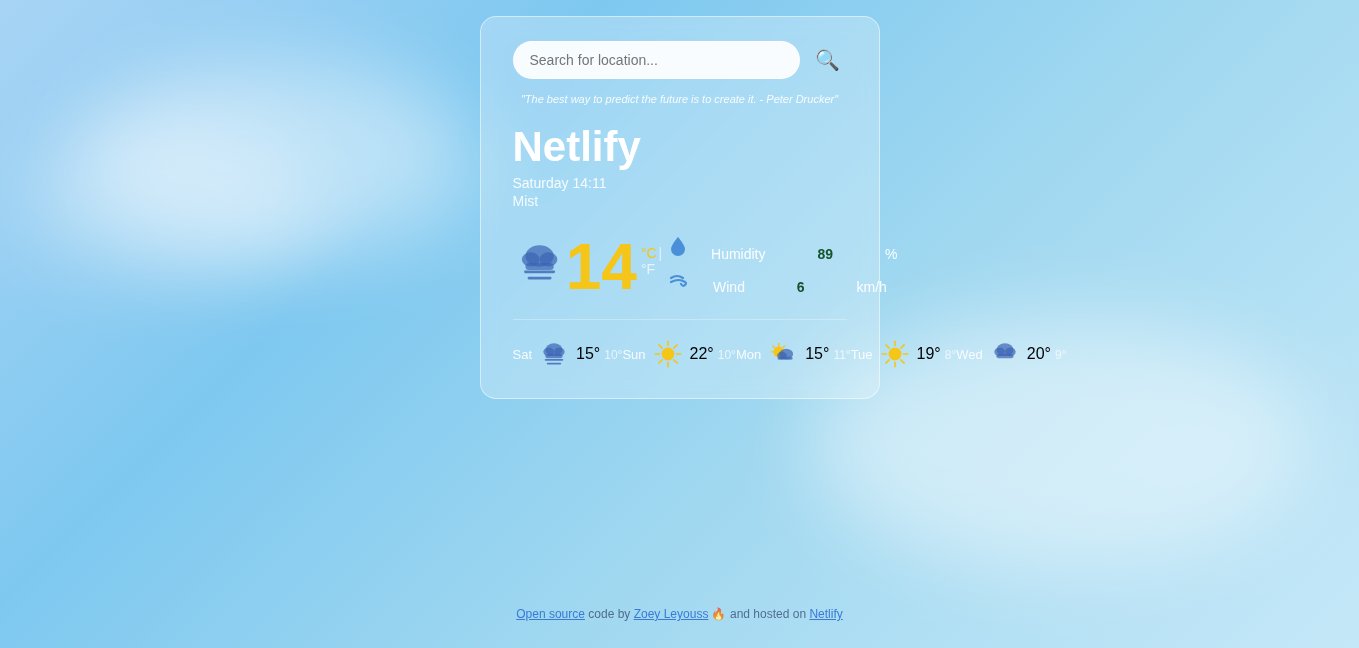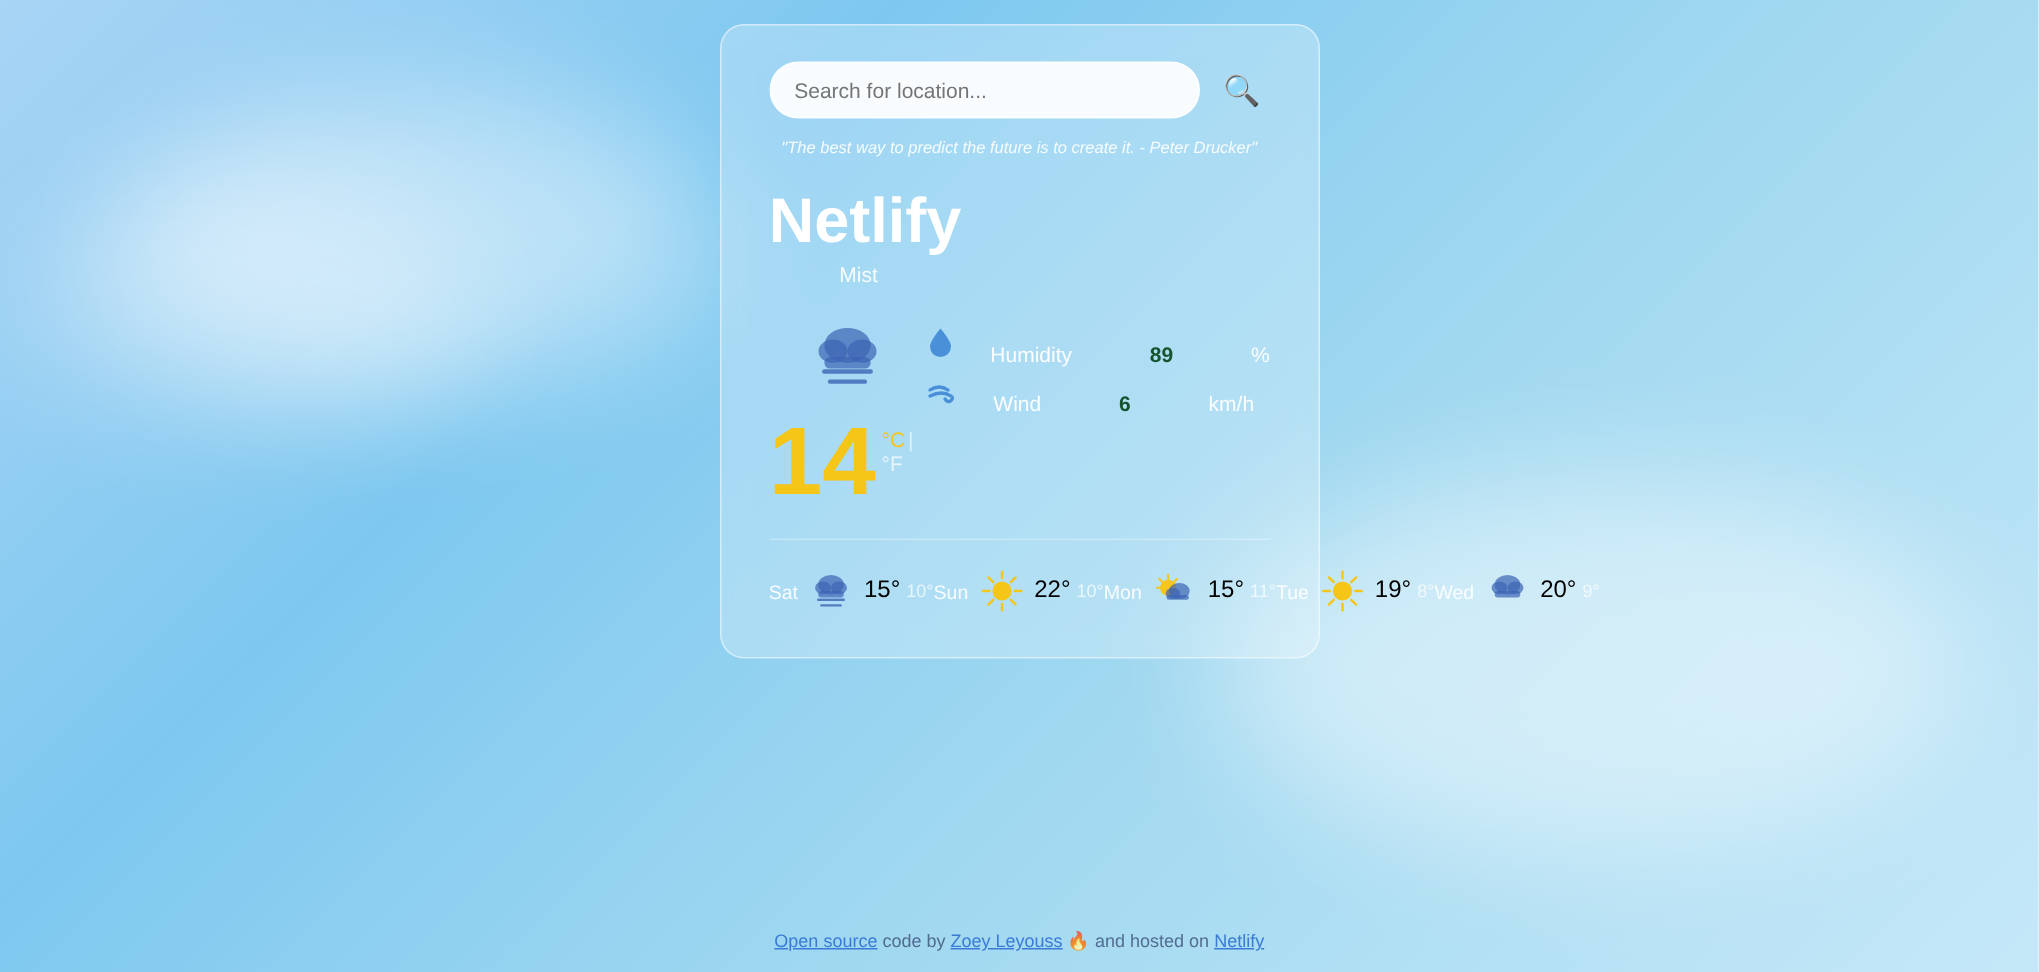--- a/index.html
+++ b/index.html
@@ -85,34 +85,33 @@
     .date-time {
       font-size: 14px;
       color: rgba(255,255,255,0.9);
       margin-bottom: 2px;
     }
 
     .condition {
       font-size: 14px;
       color: rgba(255,255,255,0.9);
       margin-bottom: 18px;
-      margin-left: 47px;
     }
 
     
     .weather-main {
       display: flex;
       align-items: flex-start;
       justify-content: space-between;
       margin-bottom: 10px;
     }
 
     .icon-area {
       display: flex;
-      flex-direction: column;
+      flex-direction: row;
       align-items: center;
     }
 
     
     .weather-icon-svg {
       width: 58px;
       height: 58px;
     }
 
     .temp-row {
@@ -203,21 +202,21 @@
     }
 
     .forecast-low {
       color: rgba(255,255,255,0.7);
       font-size: 12px;
     }
 
     
     .footer {
       position: absolute;
-      bottom: 14px;
+      bottom: 27px;
       font-size: 12px;
       color: rgba(60,80,120,0.8);
       text-align: left;
     }
 
     .footer a {
       color: #3a7bd5;
       text-decoration: underline;
     }
 
@@ -239,20 +238,21 @@
   <div class="search-row">
     <input class="search-input" type="text" placeholder="Search for location..." style="">
     <button class="search-btn">
       <span>🔍</span>
     </button>
   </div>
 
   <div class="quote">"The best way to predict the future is to create it. - Peter Drucker"</div>
 
   <div class="city-name">Netlify</div>
+  <div class="date-time">Saturday 14:11</div>
   <div class="condition">Mist</div>
 
   <div class="weather-main">
     <div class="icon-area">
 
       <svg class="weather-icon-svg" viewBox="0 0 60 60" fill="none" xmlns="http://www.w3.org/2000/svg">
 
         <ellipse cx="30" cy="22" rx="16" ry="12" fill="rgba(60,100,180,0.7)"></ellipse>
         <ellipse cx="20" cy="26" rx="10" ry="8" fill="rgba(60,100,180,0.7)"></ellipse>
         <ellipse cx="40" cy="26" rx="10" ry="8" fill="rgba(60,100,180,0.7)"></ellipse>

